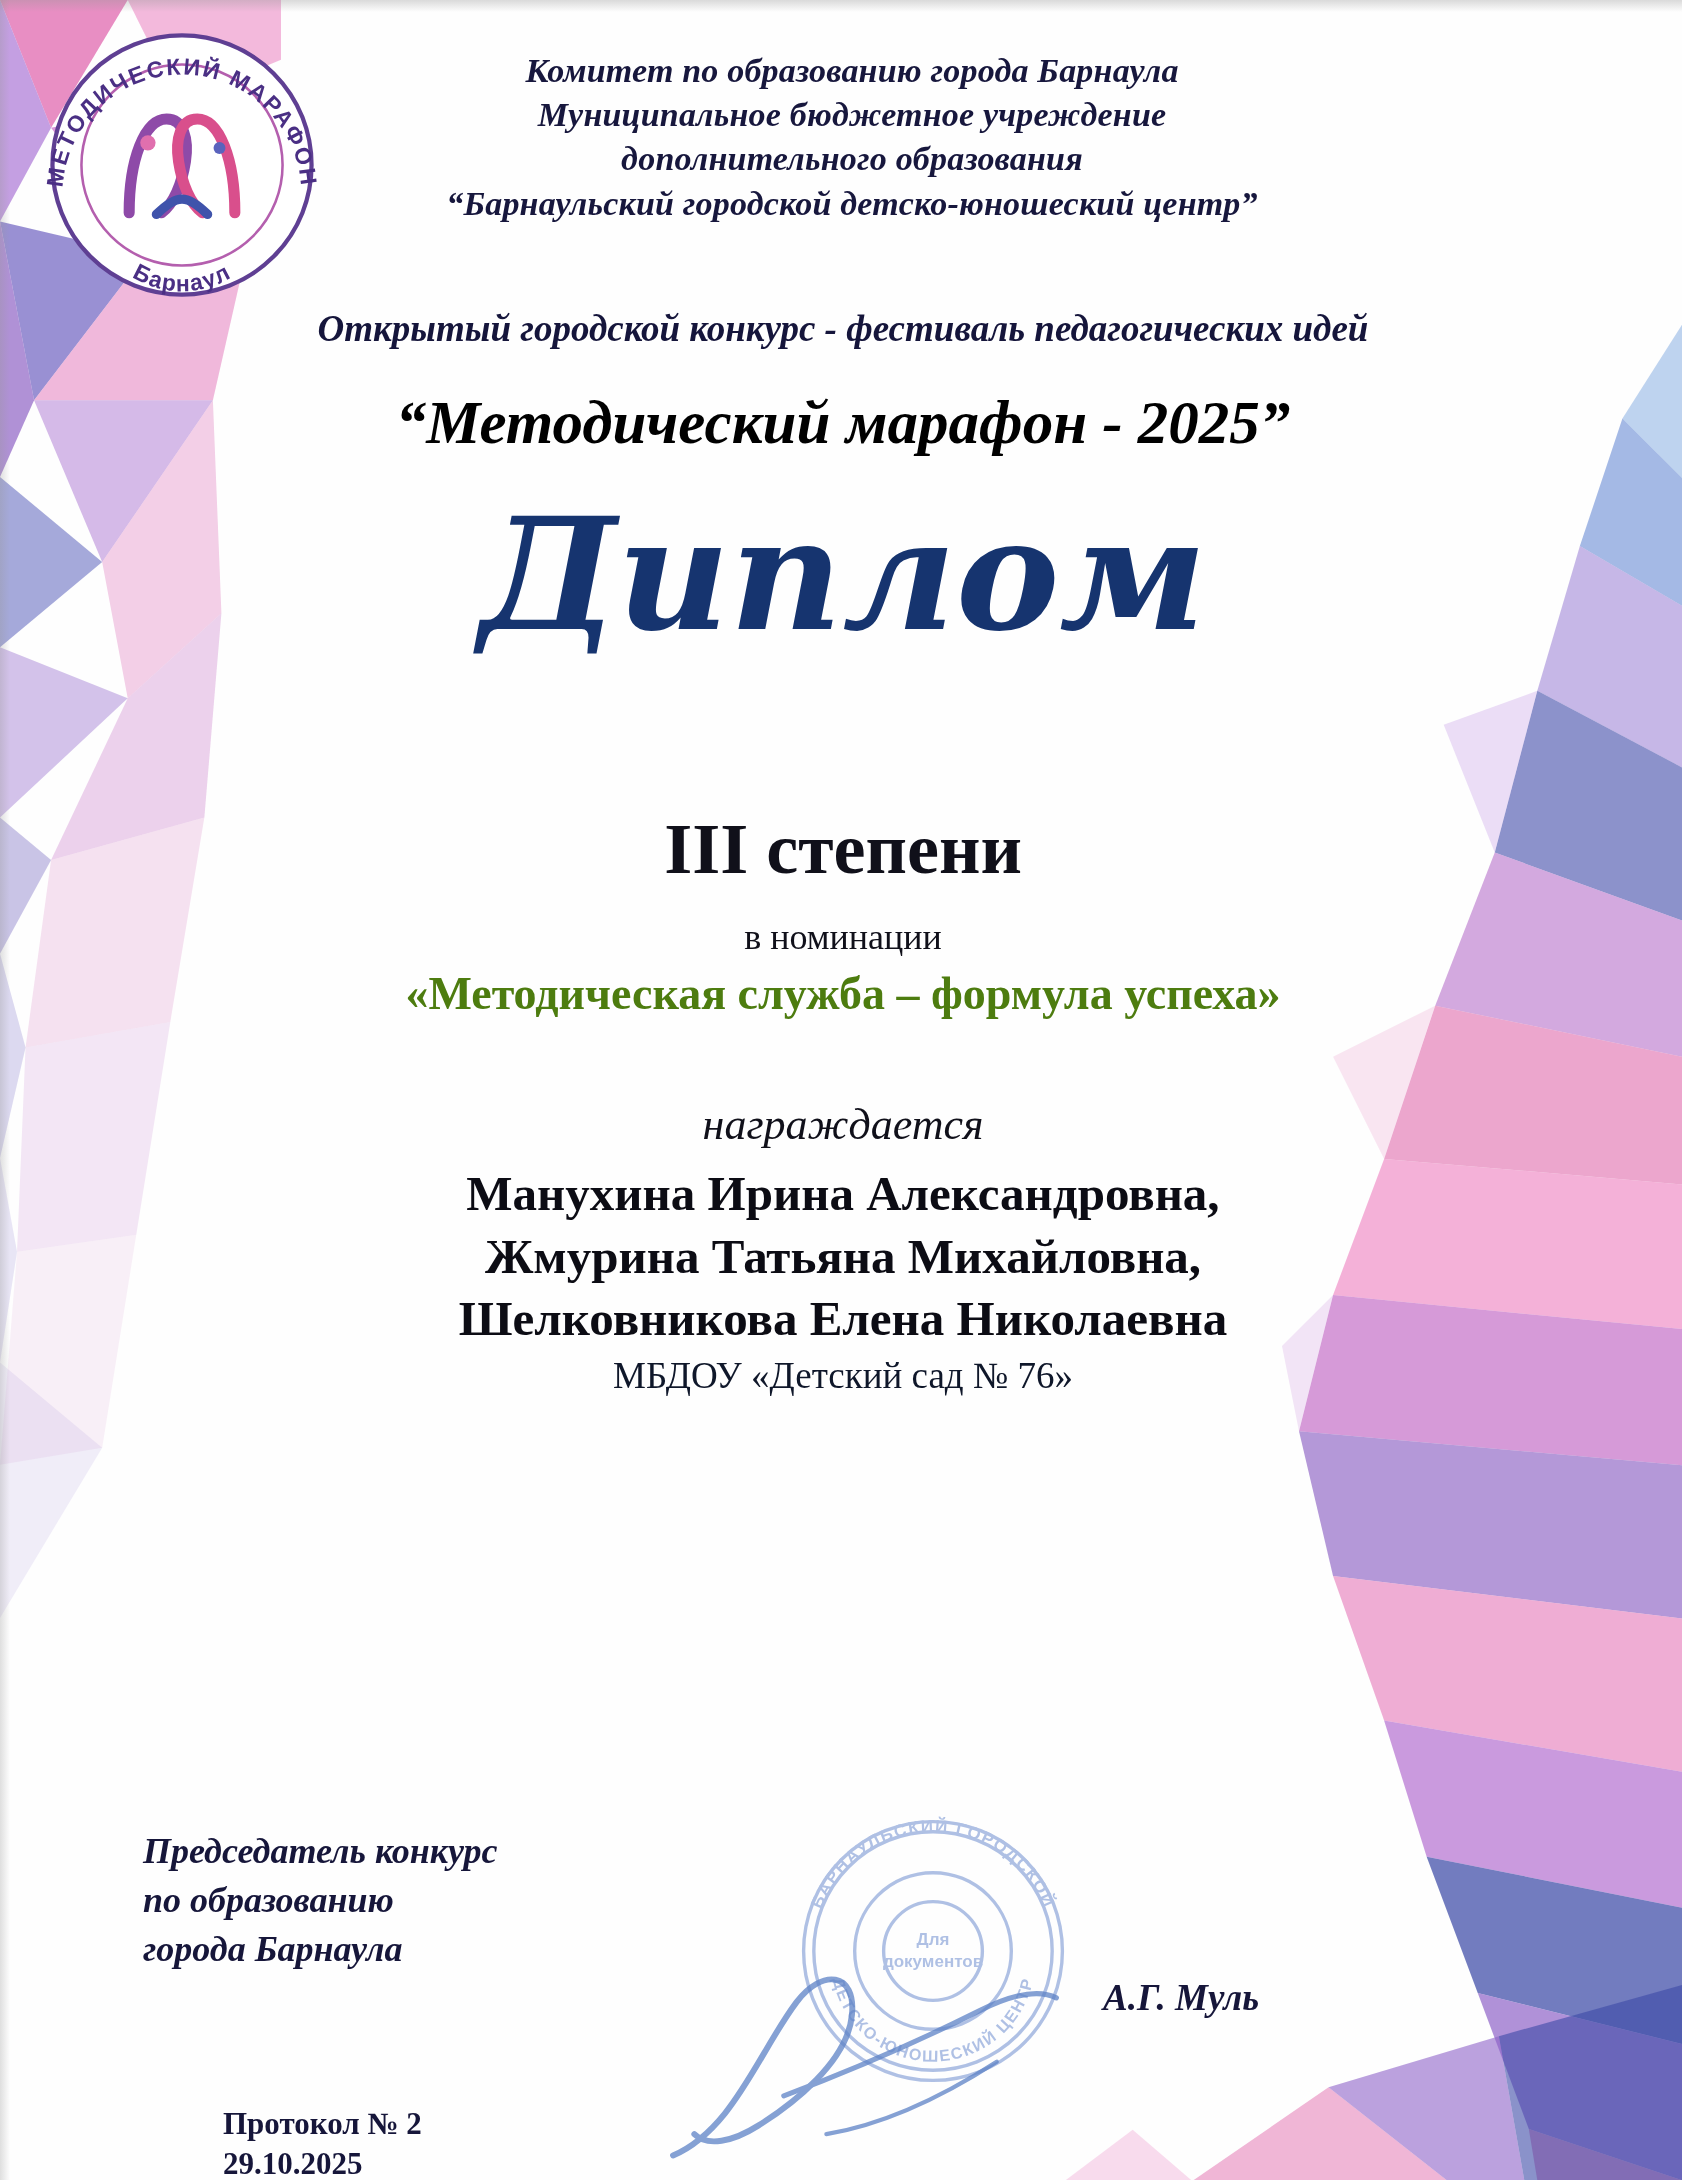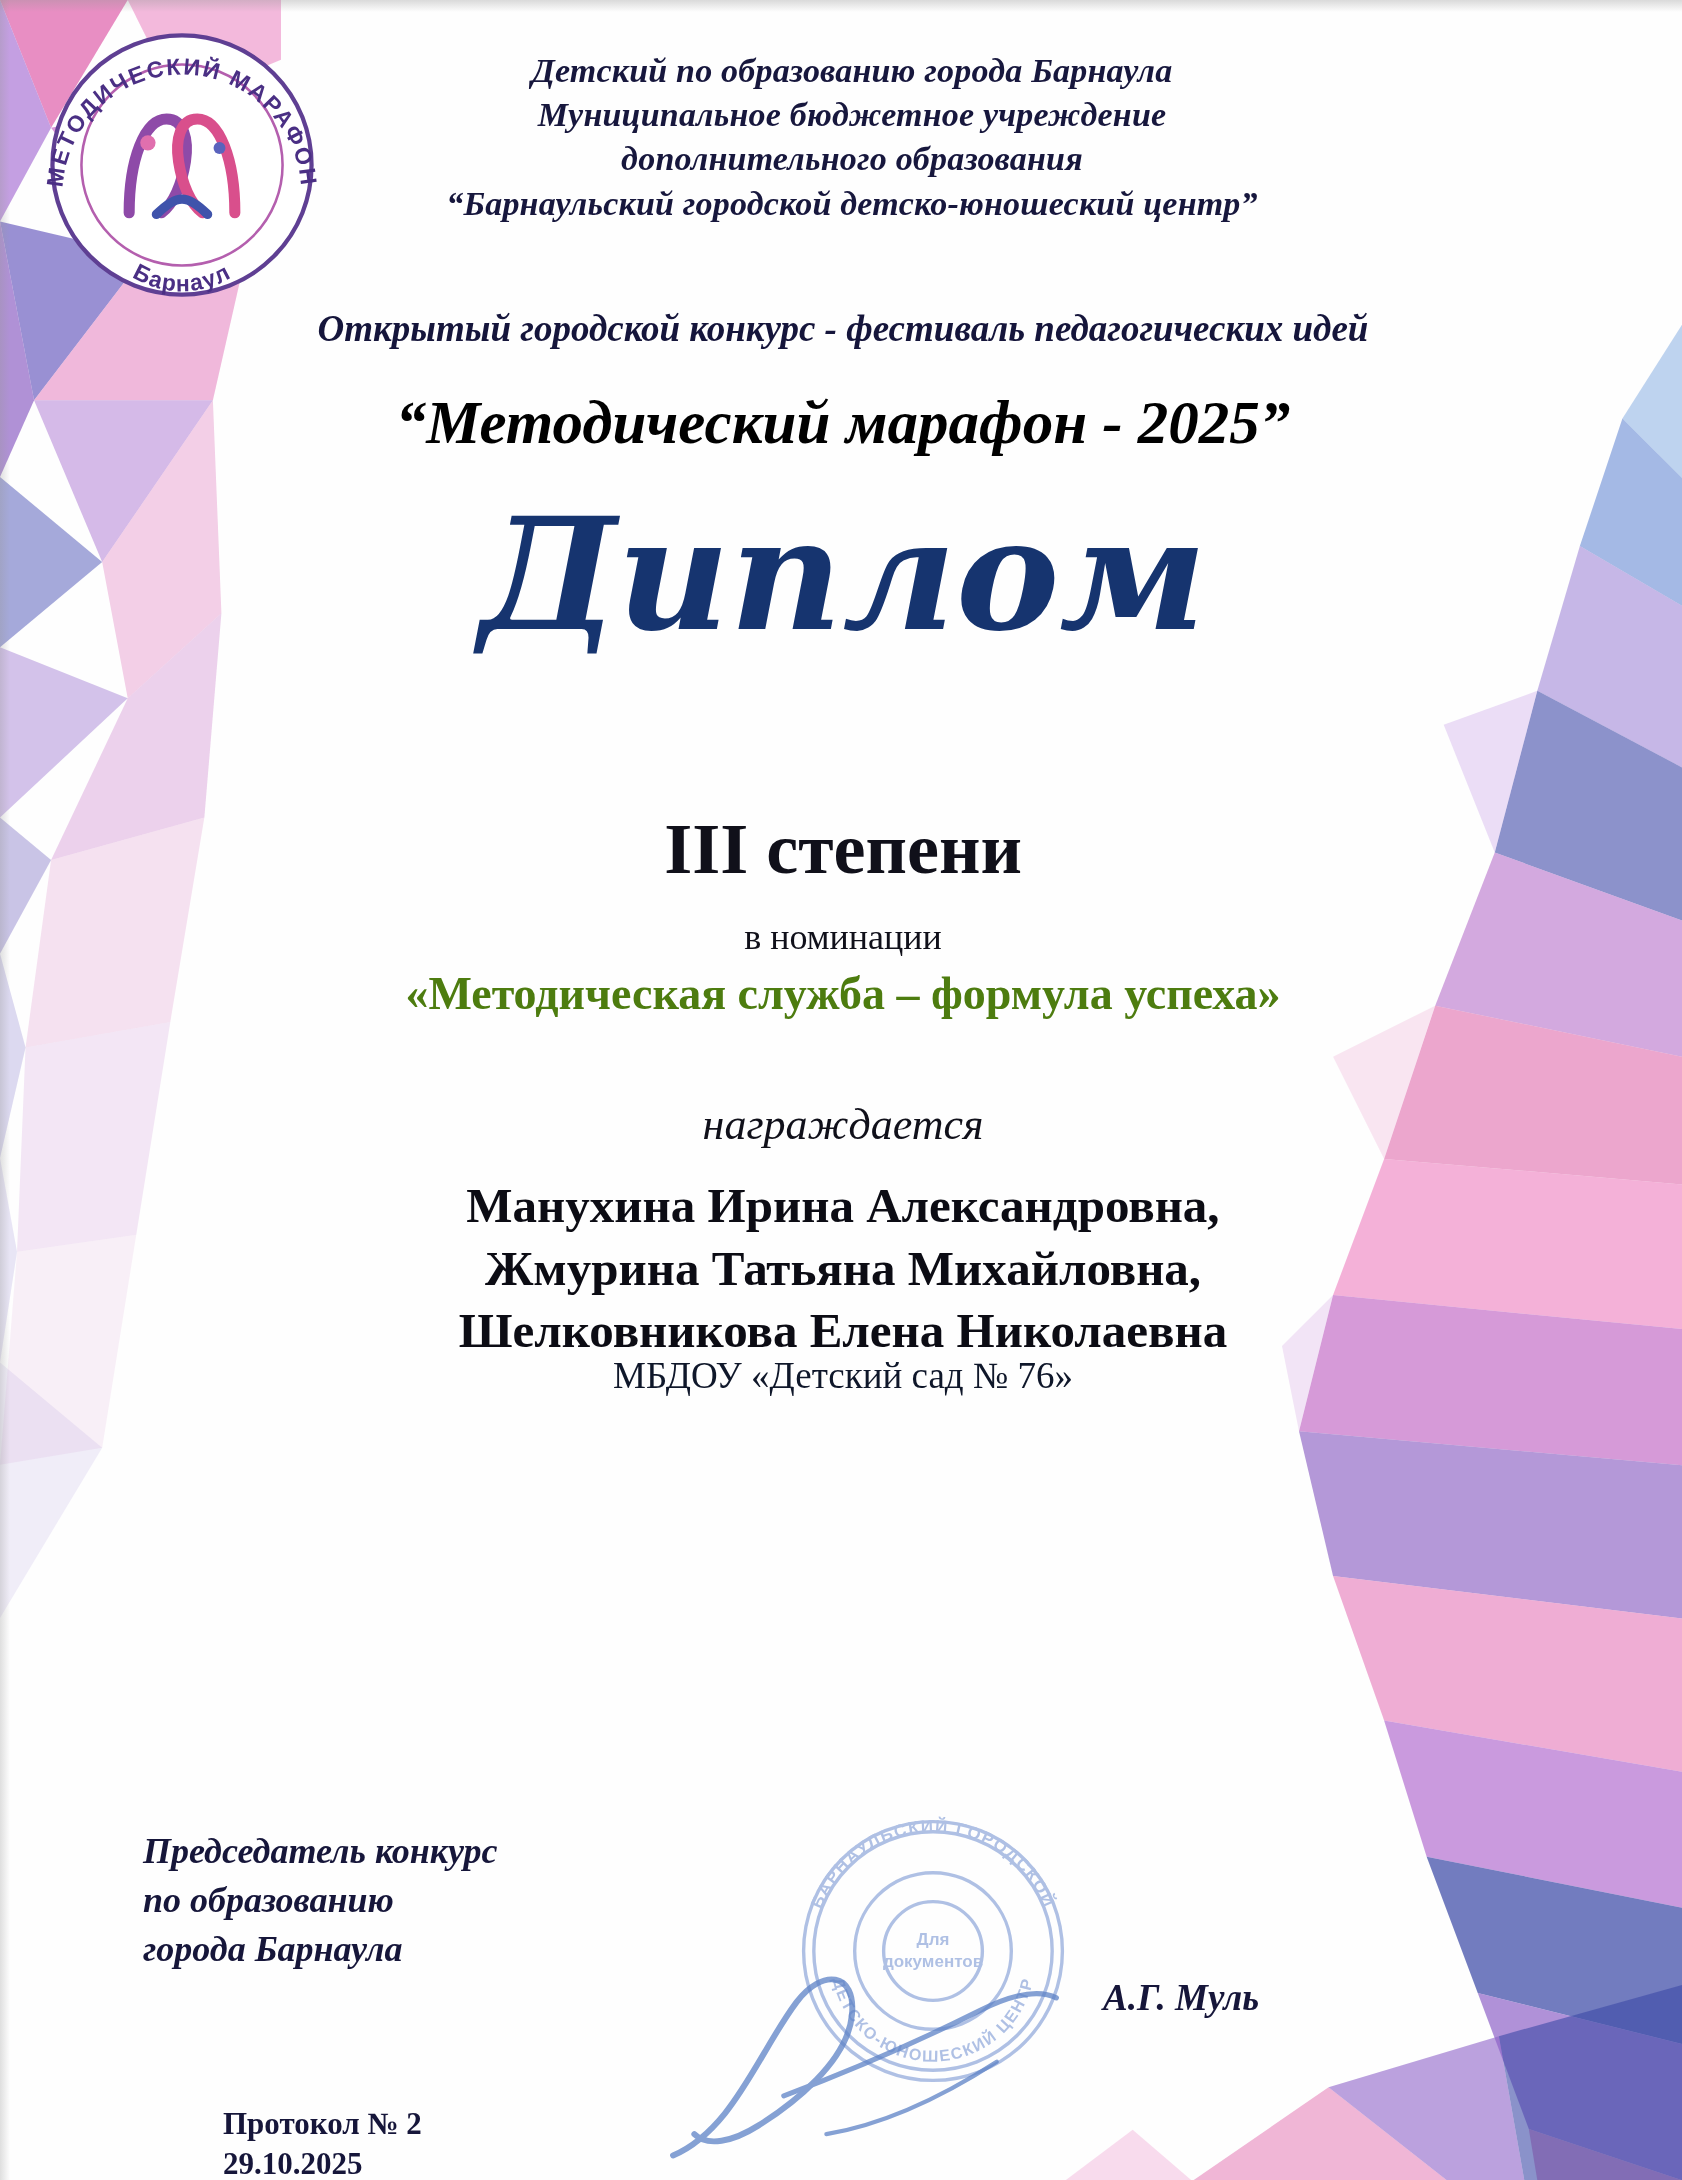--- a/index.html
+++ b/index.html
@@ -146,21 +146,20 @@
     font-style: italic;
     font-size: 44px;
     color: #10101a;
   }
 
   .recipients {
     position: absolute;
     left: 102px; top: 1163px;
     width: 1482px;
     text-align: center;
-    margin-top: 12px;
   }
   .recipient {
     font-weight: 700;
     font-size: 49px;
     line-height: 1.28;
     color: #0c0c14;
   }
   .organization {
     position: absolute;
     left: 102px; top: 1354px;
@@ -292,21 +291,21 @@
         <path d="M -62,62 C -62,0 -44,-48 -18,-48 C 2,-48 8,-24 4,2 C 0,28 -10,52 -24,62" fill="none" stroke="#8e4aa8" stroke-width="13" stroke-linecap="round"></path>
         <path d="M 62,62 C 62,0 44,-48 18,-48 C -2,-48 -8,-24 -4,2 C 0,28 10,52 24,62" fill="none" stroke="#d94f8c" stroke-width="13" stroke-linecap="round"></path>
         <path d="M -30,64 C -6,40 6,40 30,64" fill="none" stroke="#3f53ab" stroke-width="11" stroke-linecap="round"></path>
         <circle cx="-40" cy="-20" r="9" fill="#e06fae"></circle>
         <circle cx="44" cy="-14" r="7" fill="#5a63bd"></circle>
       </g>
     </svg>
   </div>
 
   <div class="header-block">
-    <div class="header-line">Детский по образованию города Барнаула</div>
+    <div class="header-line">Комитет по образованию города Барнаула</div>
     <div class="header-line">Муниципальное бюджетное учреждение</div>
     <div class="header-line">дополнительного образования</div>
     <div class="header-line">“Барнаульский городской детско-юношеский центр”</div>
   </div>
 
   <div class="contest-line">Открытый городской конкурс - фестиваль педагогических идей</div>
   <div class="contest-title">“Методический марафон - 2025”</div>
   <div class="diploma-word">Диплом</div>
 
   <div class="degree">III степени</div>

